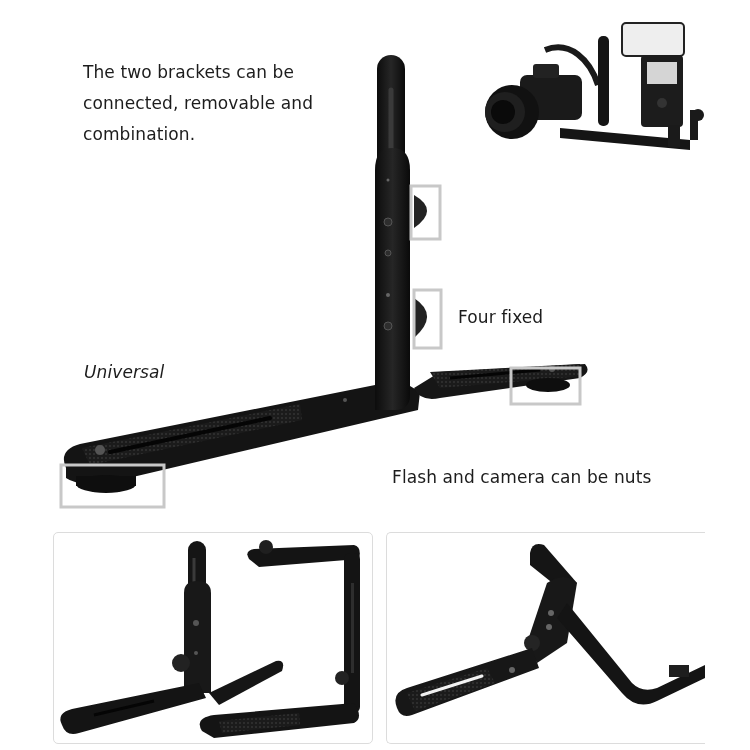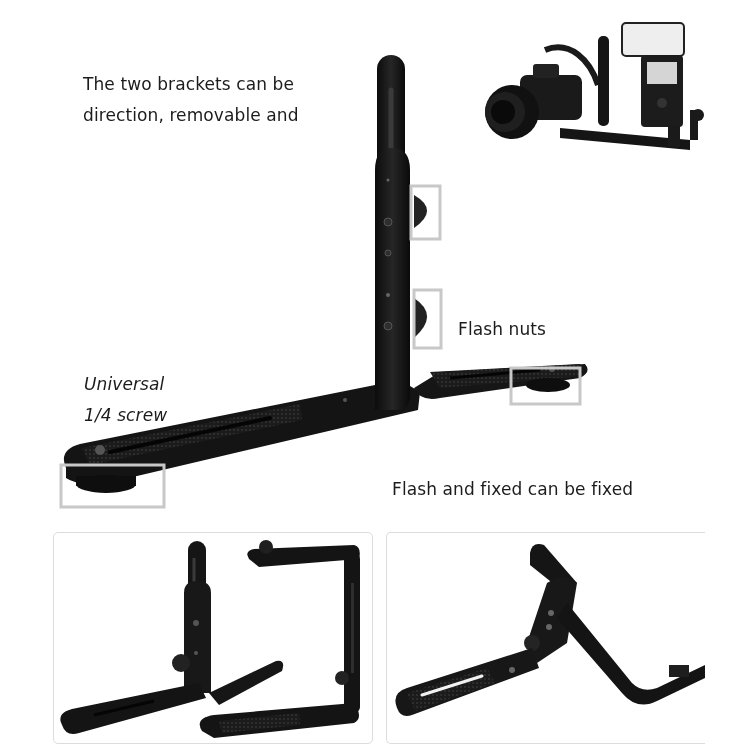--- a/index.html
+++ b/index.html
@@ -1,18 +1,18 @@
 <!DOCTYPE html>
 <html><head>
 <meta charset="utf-8">
 <style>
   html, body { margin: 0; padding: 0; background: #ffffff; }
   body { width: 750px; height: 750px; position: relative; overflow: hidden;
          font-family: "DejaVu Sans", "Liberation Sans", sans-serif; color: #1a1a1a; }
-  .caption { position: absolute; font-size: 17px; line-height: 31px; color: #1c1c1c; letter-spacing: 0.1px; margin-top: 12px; }
+  .caption { position: absolute; font-size: 17px; line-height: 31px; color: #1c1c1c; letter-spacing: 0.1px; }
   .caption div { white-space: nowrap; }
   #cap-top { left: 83px; top: 57px; }
   #cap-screw { left: 84px; top: 357px; font-style: italic; }
   #cap-nuts { left: 458px; top: 302px; }
   #cap-flash { left: 392px; top: 462px; }
   svg.scene { position: absolute; left: 0; top: 0; }
   .panel { position: absolute; top: 532px; height: 210px; border: 1px solid #dcdcdc; border-radius: 5px; background: #fff; overflow: hidden; }
   #panel-left { left: 53px; width: 318px; }
   #panel-right { left: 386px; width: 318px; border-right: none; border-radius: 5px 0 0 5px; }
   .panel svg { position: absolute; left: 0; top: 0; }
@@ -94,34 +94,34 @@
   </g>
 
   <rect x="411" y="186" width="29" height="53" fill="none" stroke="#c8c8c8" stroke-width="3"></rect>
   <rect x="414" y="290" width="27" height="58" fill="none" stroke="#c8c8c8" stroke-width="3"></rect>
   <rect x="511" y="368" width="69" height="36" fill="none" stroke="#c8c8c8" stroke-width="3"></rect>
   <rect x="61" y="465" width="103" height="42" fill="none" stroke="#c8c8c8" stroke-width="3"></rect>
 </svg>
 
 <div class="caption" id="cap-top">
   <div>The two brackets can be</div>
-  <div>direction, removable and</div>
+  <div>connected, removable and</div>
+  <div>combination.</div>
 </div>
 
 <div class="caption" id="cap-screw">
   <div>Universal</div>
-  <div>1/4 screw</div>
 </div>
 
 <div class="caption" id="cap-nuts">
-  <div>Flash nuts</div>
+  <div>Four fixed</div>
 </div>
 
 <div class="caption" id="cap-flash">
-  <div>Flash and fixed can be fixed</div>
+  <div>Flash and camera can be nuts</div>
 </div>
 
 <div class="panel" id="panel-left">
   <svg width="318" height="210" viewBox="0 0 318 210">
 
     <rect x="134" y="8" width="18" height="100" rx="9" fill="#151515"></rect>
     <path d="M140 25 L 140 70" stroke="#3a3a3a" stroke-width="3"></path>
     <path d="M130 60 Q 130 48, 143 48 Q 157 48, 157 60 L 157 160 L 130 160 Z" fill="#181818"></path>
     <circle cx="142" cy="90" r="3" fill="#555"></circle>
     <circle cx="142" cy="120" r="2" fill="#555"></circle>

